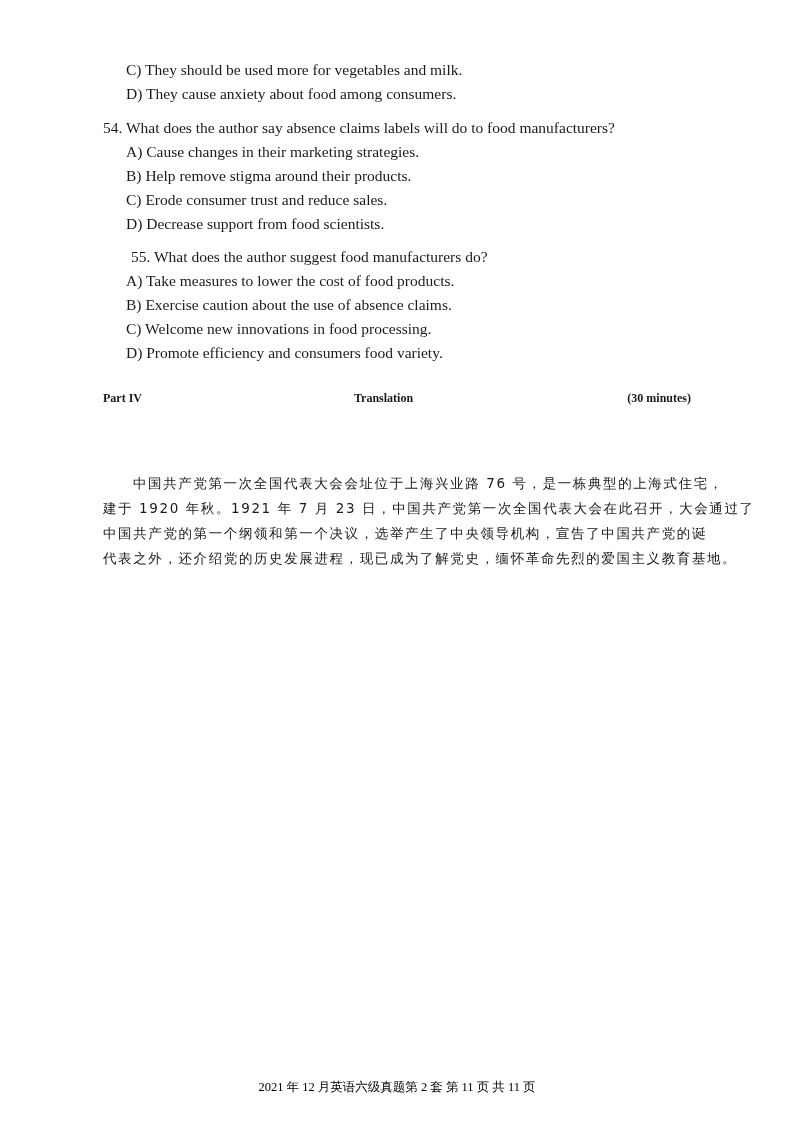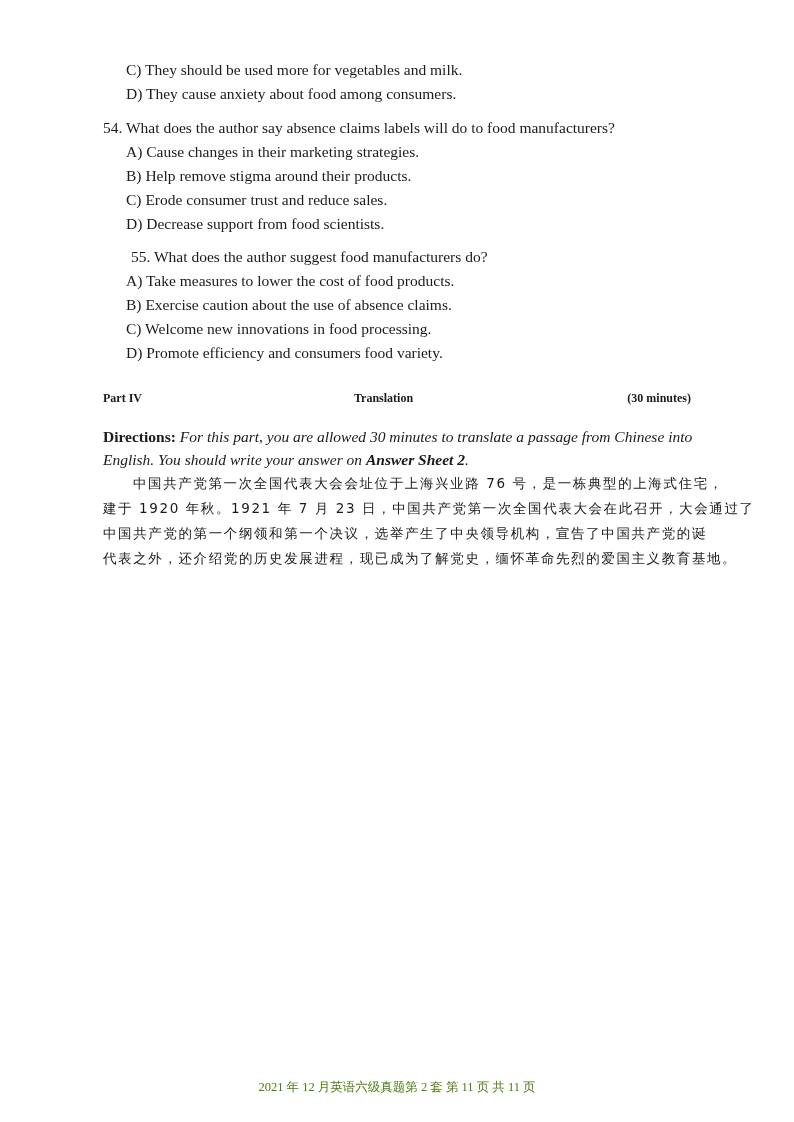--- a/index.html
+++ b/index.html
@@ -75,21 +75,21 @@
       height: 25px;
     }
     .cn-line.first { padding-left: 30px; }
     .footer {
       position: absolute;
       left: 0;
       width: 794px;
       top: 1079px;
       text-align: center;
       font-size: 12.5px;
-      color: #4d7c0f;
+      color: #000000;
     }
     .footer span { margin-left: 0; }
   </style>
 </head>
 <body>
 
 <div class="page">
 
   <div class="opt" style="top:60px;">
     <span>C)</span>
@@ -141,21 +141,20 @@
     <span>D)</span>
     <span>Promote efficiency and consumers food variety.</span>
   </div>
 
   <div class="part-header">
     <span class="left">Part IV</span>
     <span class="center">Translation</span>
     <span class="right">(30 minutes)</span>
   </div>
 
-  <div class="directions"><span class="lbl">Directions:</span><span class="it"> For this part, you are allowed 30 minutes to translate a passage from Chinese into English. You should write your answer on </span><span class="bi">Answer Sheet 2</span><span class="it">.</span></div>
 
   <div class="cn-passage">
     <span class="cn-line first">中国共产党第一次全国代表大会会址位于上海兴业路 76 号，是一栋典型的上海式住宅，</span>
     <span class="cn-line">建于 1920 年秋。1921 年 7 月 23 日，中国共产党第一次全国代表大会在此召开，大会通过了</span>
     <span class="cn-line">中国共产党的第一个纲领和第一个决议，选举产生了中央领导机构，宣告了中国共产党的诞</span>
     <span class="cn-line">代表之外，还介绍党的历史发展进程，现已成为了解党史，缅怀革命先烈的爱国主义教育基地。</span>
   </div>
 
   <div class="footer">
     <span>2021 年 12 月英语六级真题第 2 套  第  11  页  共 11  页</span>

